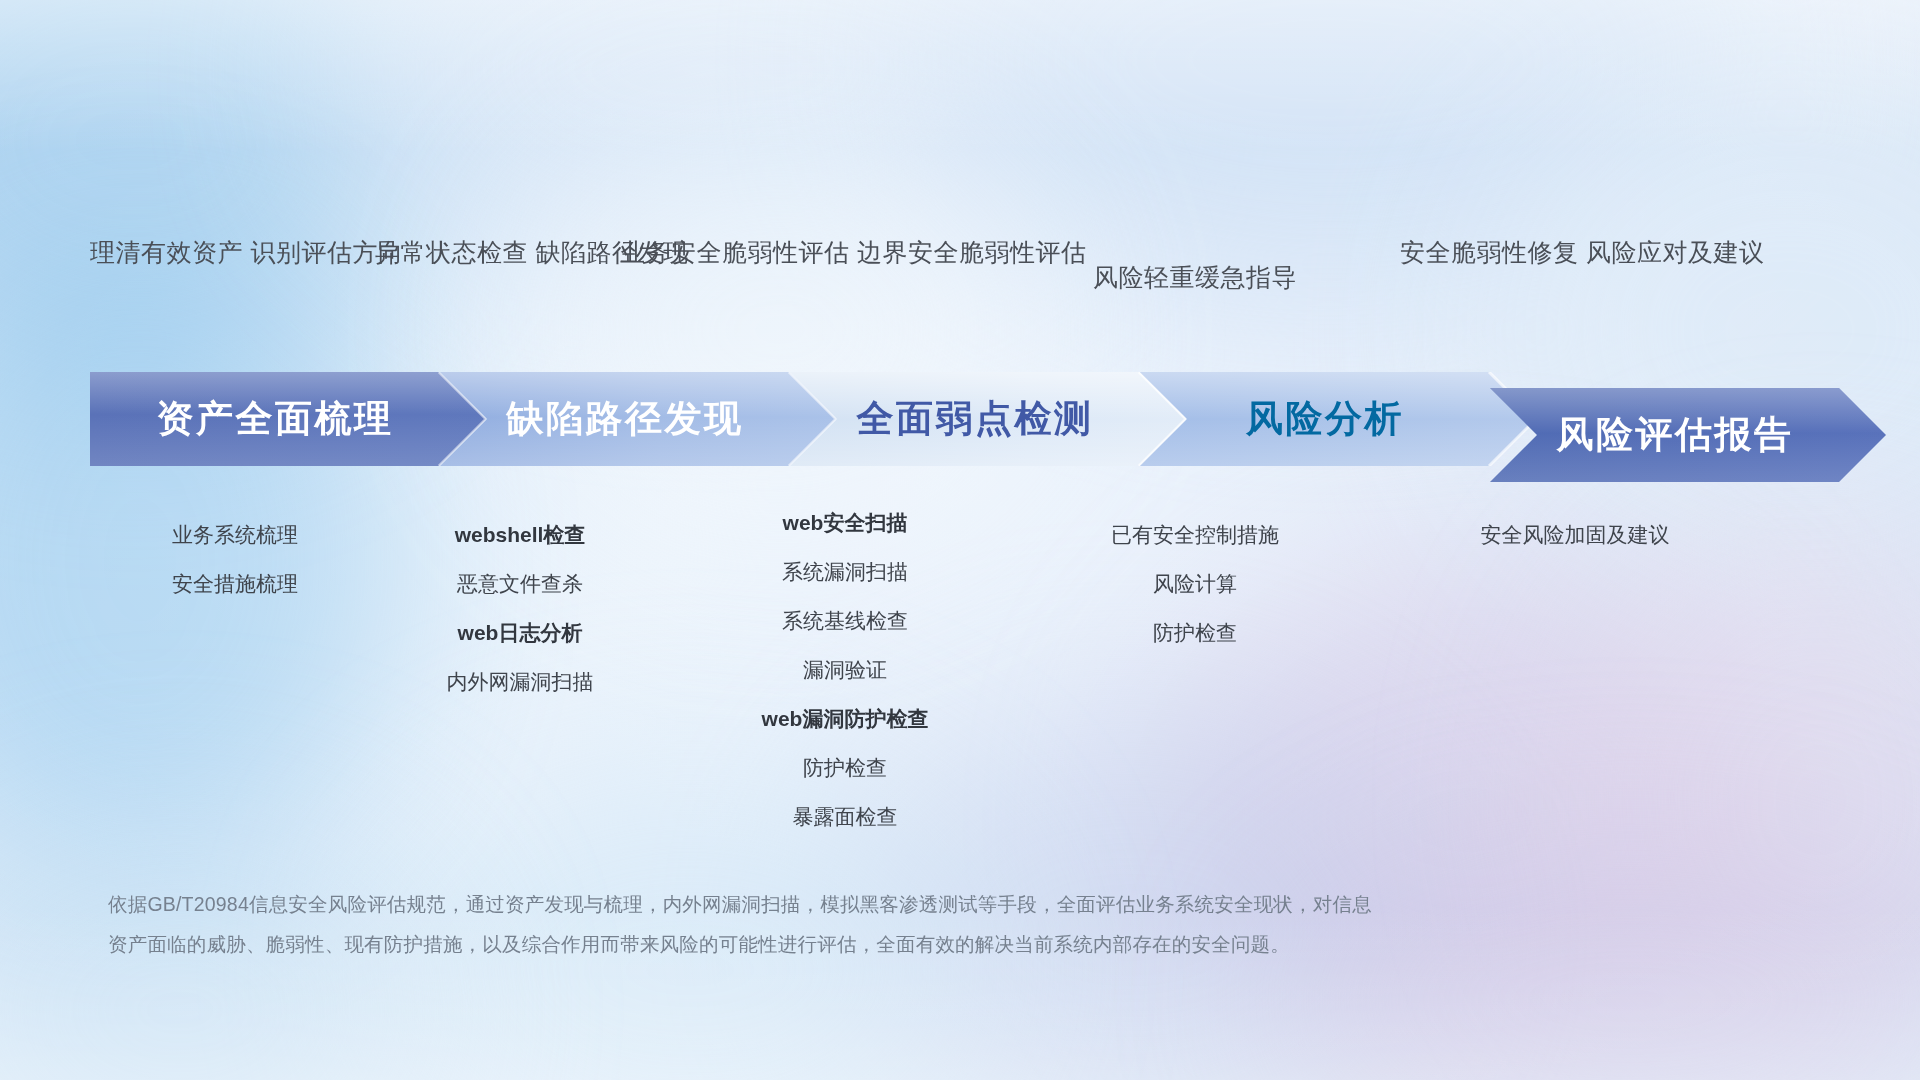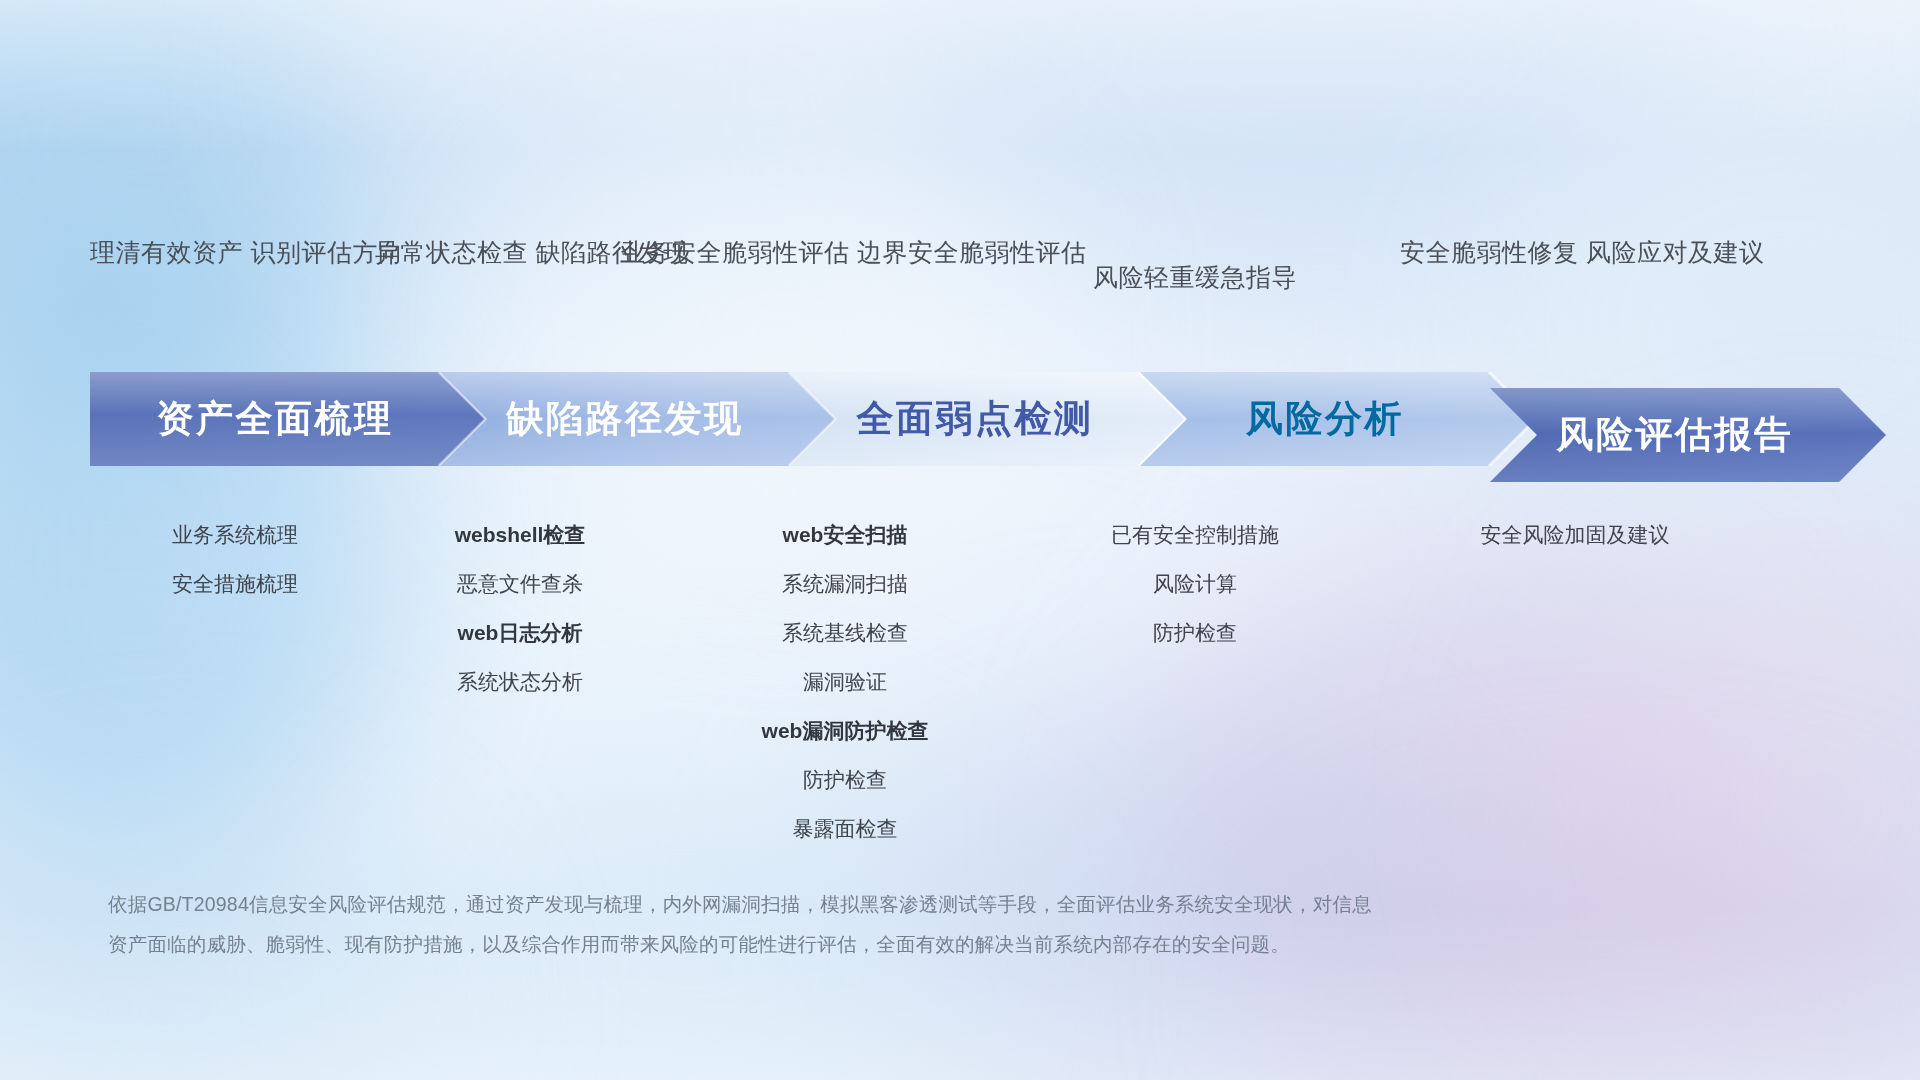--- a/index.html
+++ b/index.html
@@ -249,24 +249,24 @@
 
   <div class="blist" style="left:90px;top:510px;width:290px;">
     <span class="it">业务系统梳理</span>
     <span class="it">安全措施梳理</span>
   </div>
 
   <div class="blist" style="left:375px;top:510px;width:290px;">
     <span class="it strong">webshell检查</span>
     <span class="it">恶意文件查杀</span>
     <span class="it strong">web日志分析</span>
-    <span class="it">系统状态分析</span>
-  </div>
-
-  <div class="blist" style="left:700px;top:510px;width:290px;">
+    <span class="it">内外网漏洞扫描</span>
+  </div>
+
+  <div class="blist" style="left:700px;top:498px;width:290px;">
     <span class="it strong">web安全扫描</span>
     <span class="it">系统漏洞扫描</span>
     <span class="it">系统基线检查</span>
     <span class="it">漏洞验证</span>
     <span class="it strong">web漏洞防护检查</span>
     <span class="it">防护检查</span>
     <span class="it">暴露面检查</span>
   </div>
 
   <div class="blist" style="left:1050px;top:510px;width:290px;">

